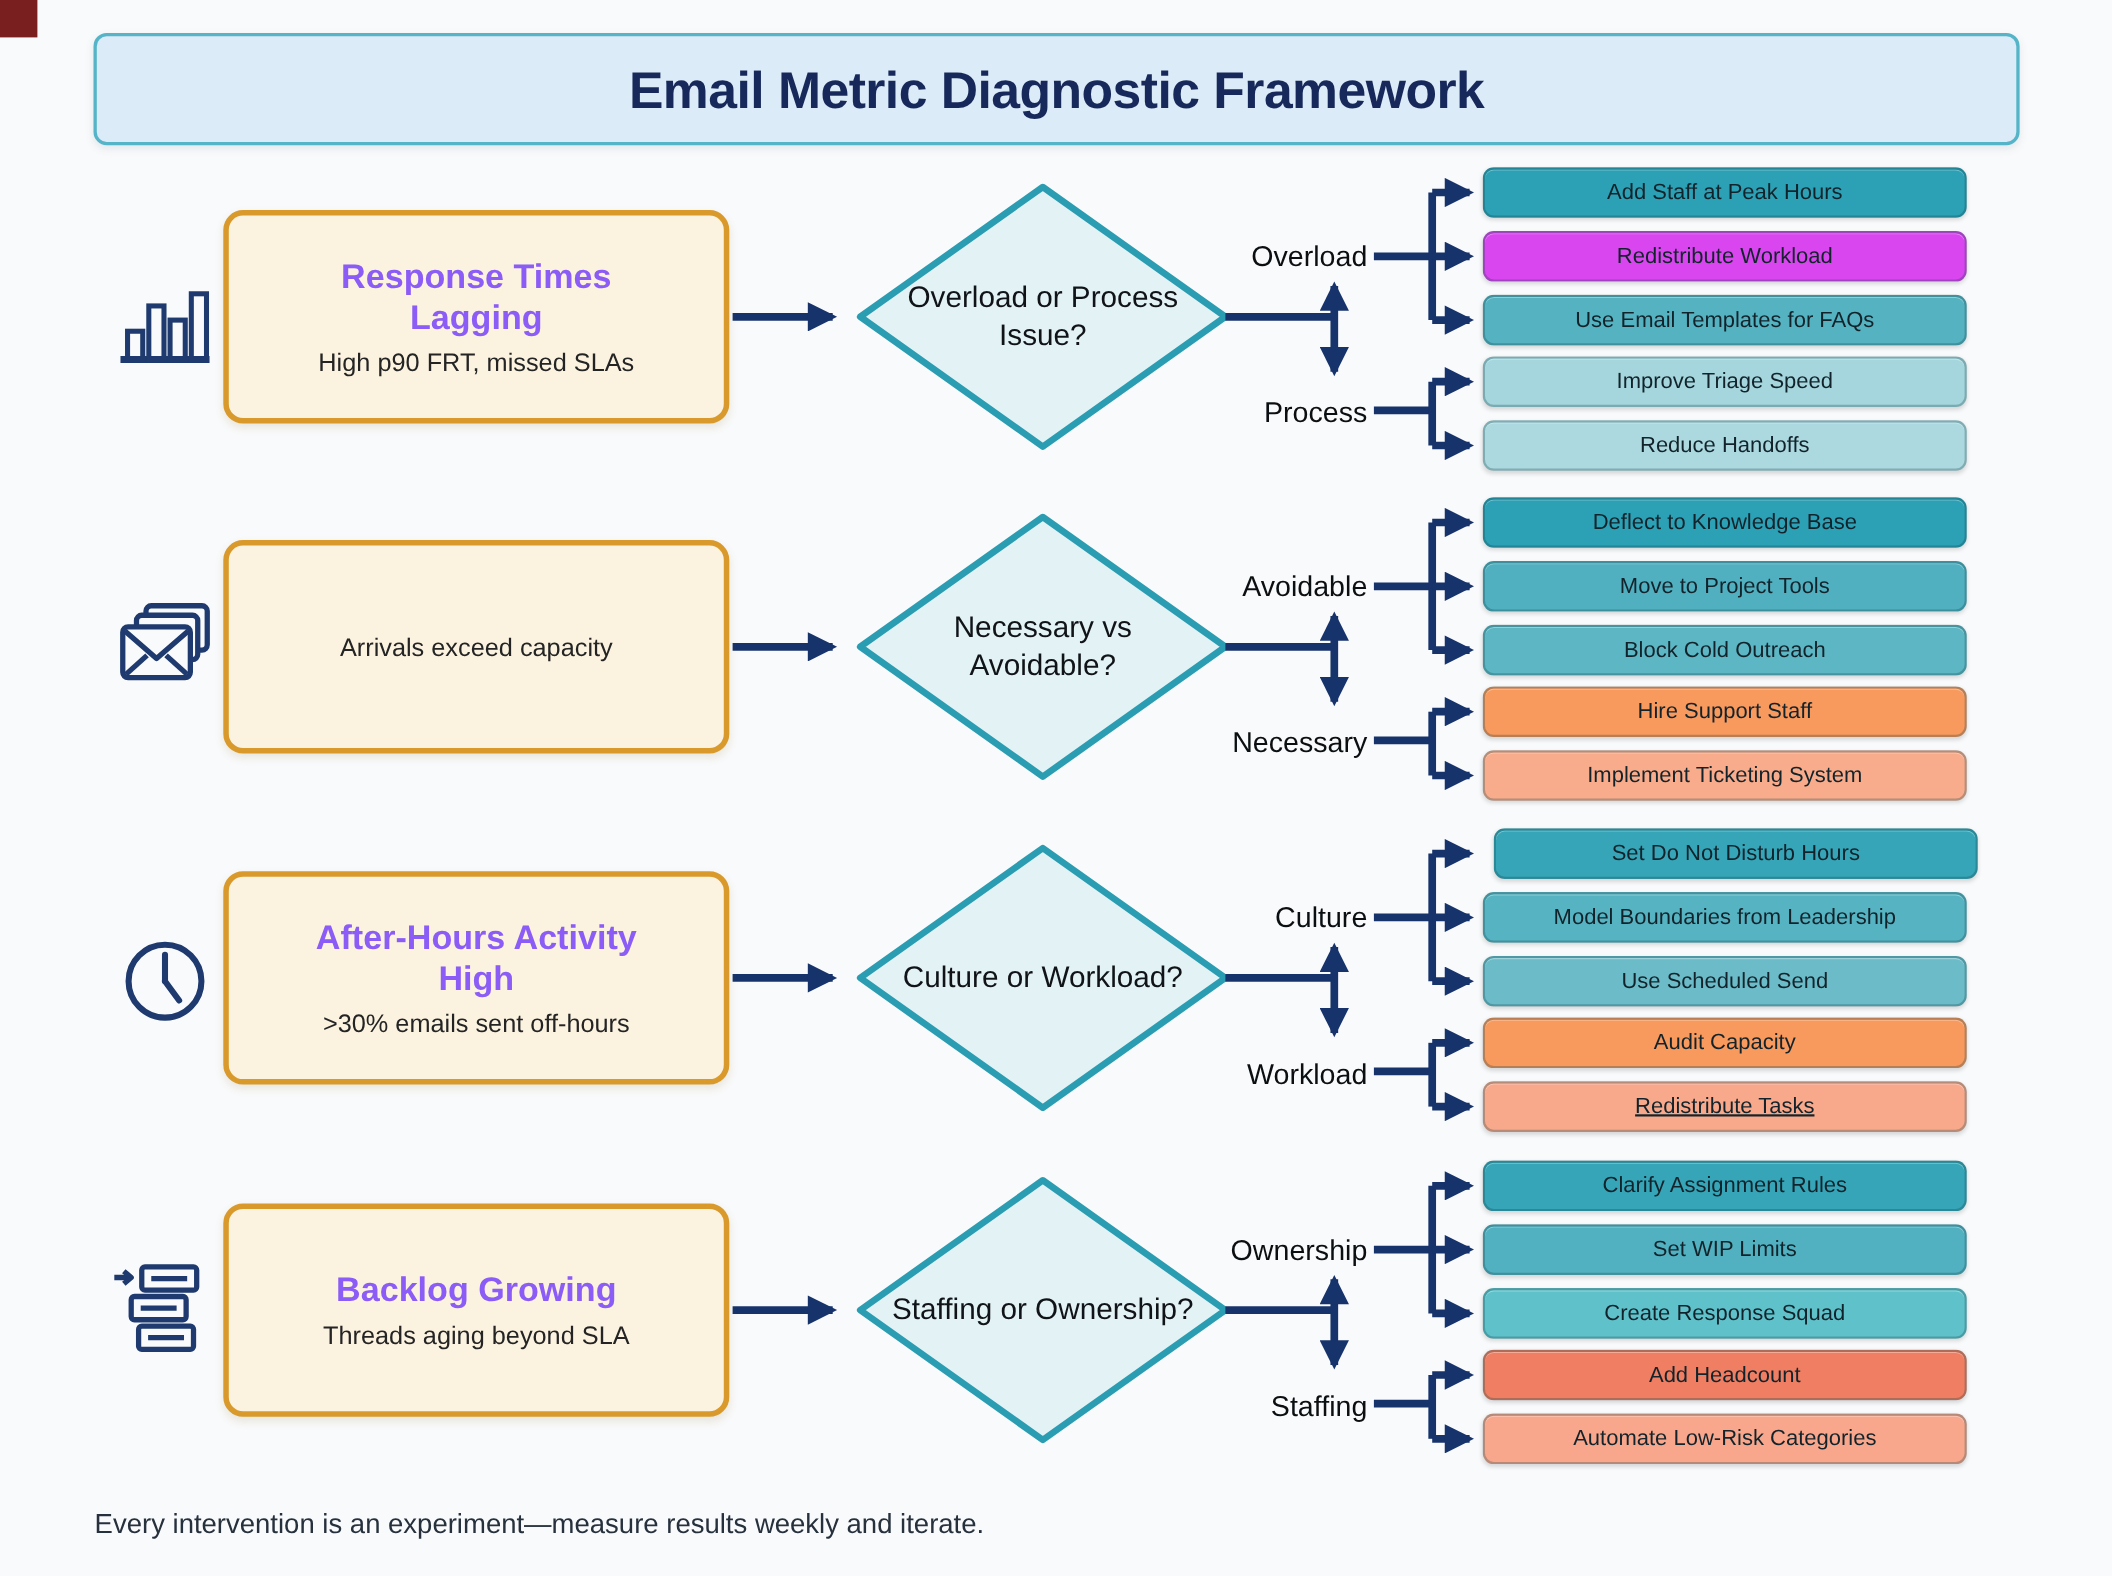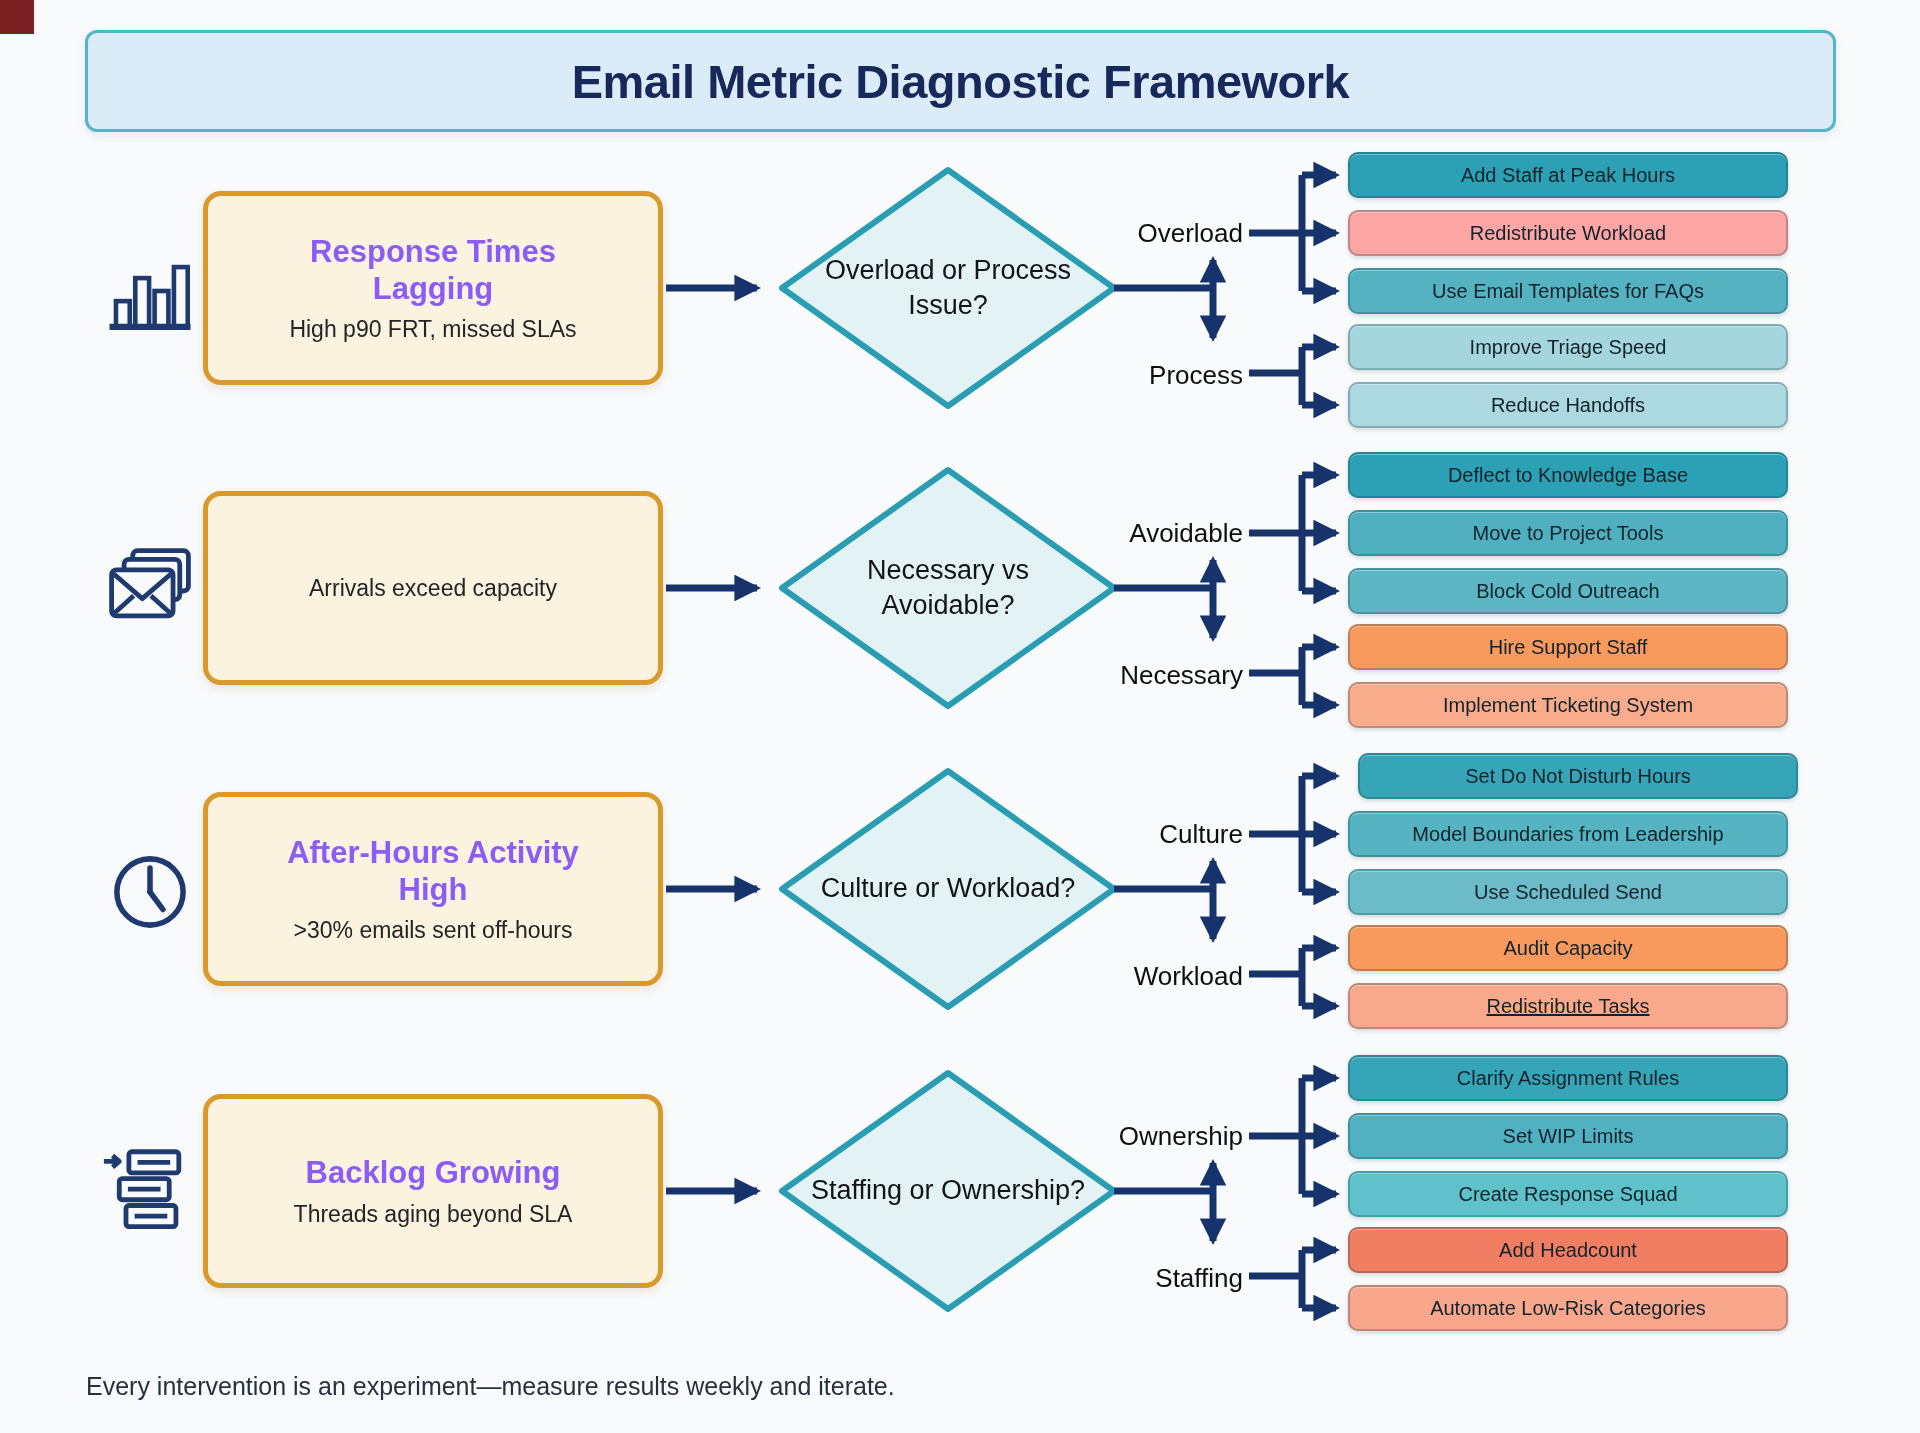--- a/index.html
+++ b/index.html
@@ -108,21 +108,21 @@
     </div>
 
     <div class="decision-label">Overload or Process Issue?</div>
 
     <div class="branch-label top">Overload</div>
     <div class="branch-label bottom">Process</div>
 
     <div class="action a0" style="background: rgb(44, 160, 180);">
         <span>Add Staff at Peak Hours</span>
       </div>
-    <div class="action a1" style="background: #fca5a5;">
+    <div class="action a1" style="background: #d946ef;">
         <span>Redistribute Workload</span>
       </div>
     <div class="action a2" style="background: rgb(85, 178, 193);">
         <span>Use Email Templates for FAQs</span>
       </div>
     <div class="action a3" style="background: rgb(165, 214, 221);">
         <span>Improve Triage Speed</span>
       </div>
     <div class="action a4" style="background: rgb(172, 217, 223);">
         <span>Reduce Handoffs</span>

